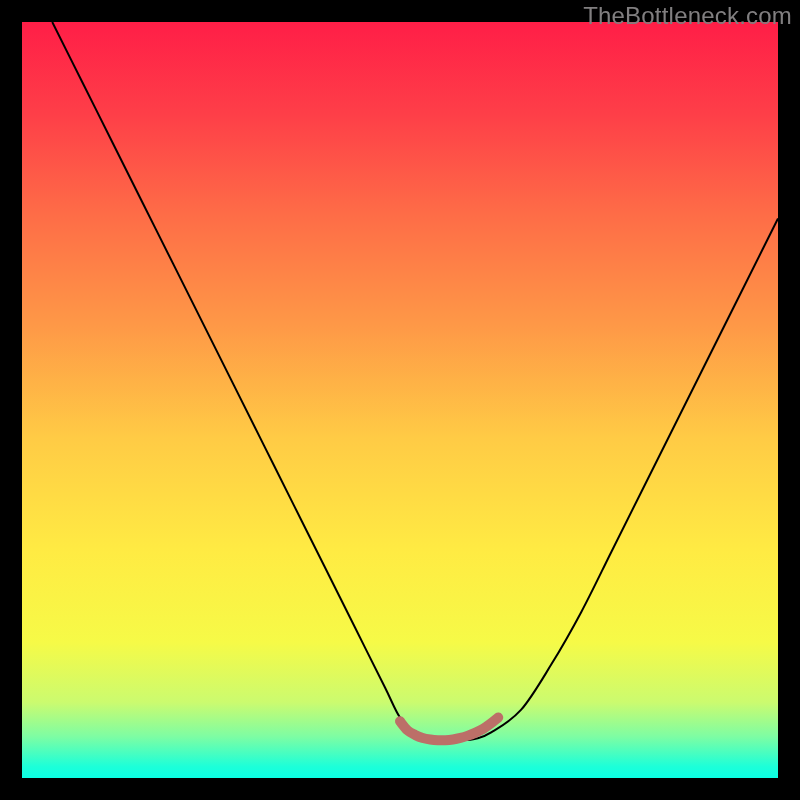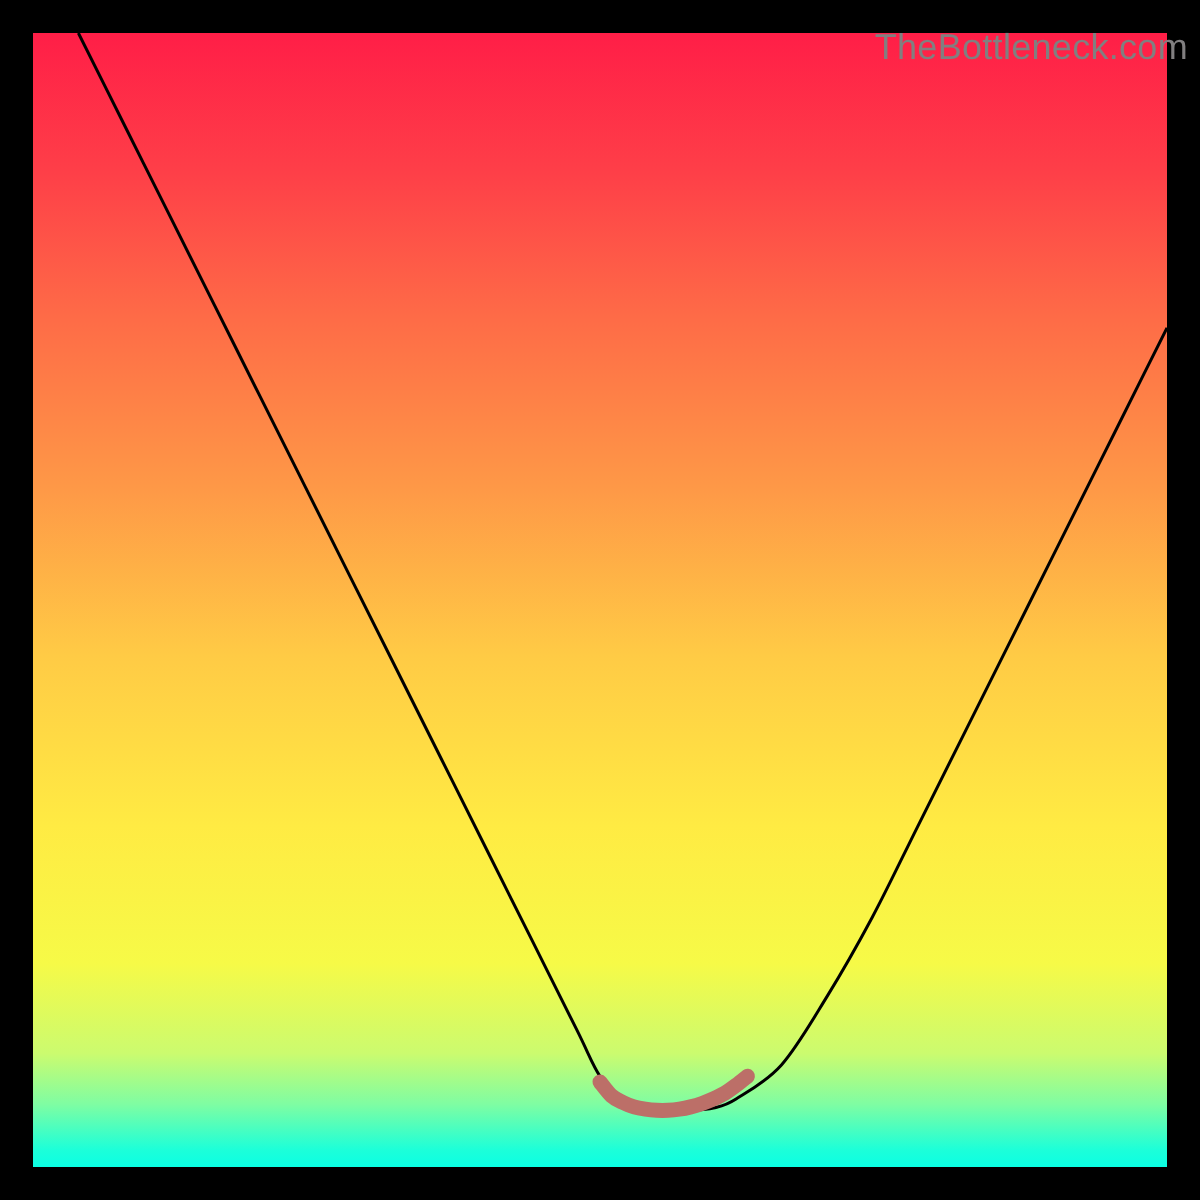--- a/index.html
+++ b/index.html
@@ -20,21 +20,21 @@
   }
   .plot-area {
     position: absolute;
     left: 0;
     top: 0;
     width: 756px;
     height: 756px;
   }
   .watermark {
     position: absolute;
-    top: 18px;
+    top: 2px;
     right: 8px;
     font-family: Arial, Helvetica, sans-serif;
     font-size: 24px;
     font-weight: 500;
     color: #817f80;
     letter-spacing: 0.2px;
   }
 </style>
 </head>
 <body>

